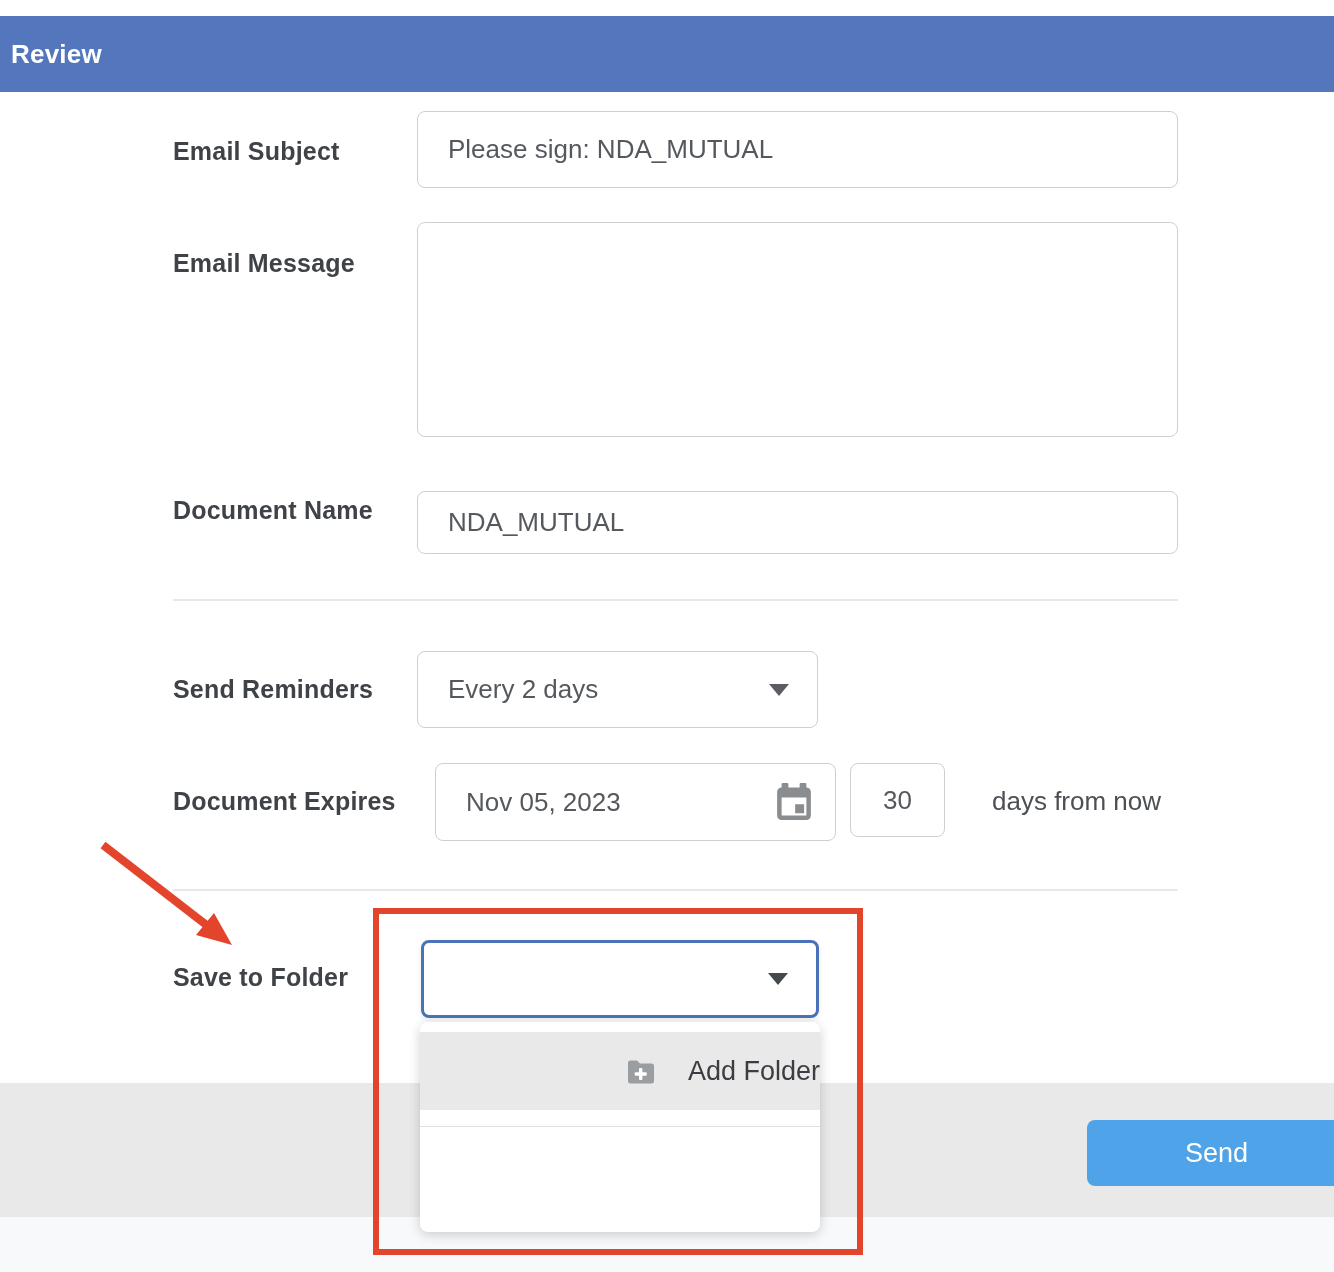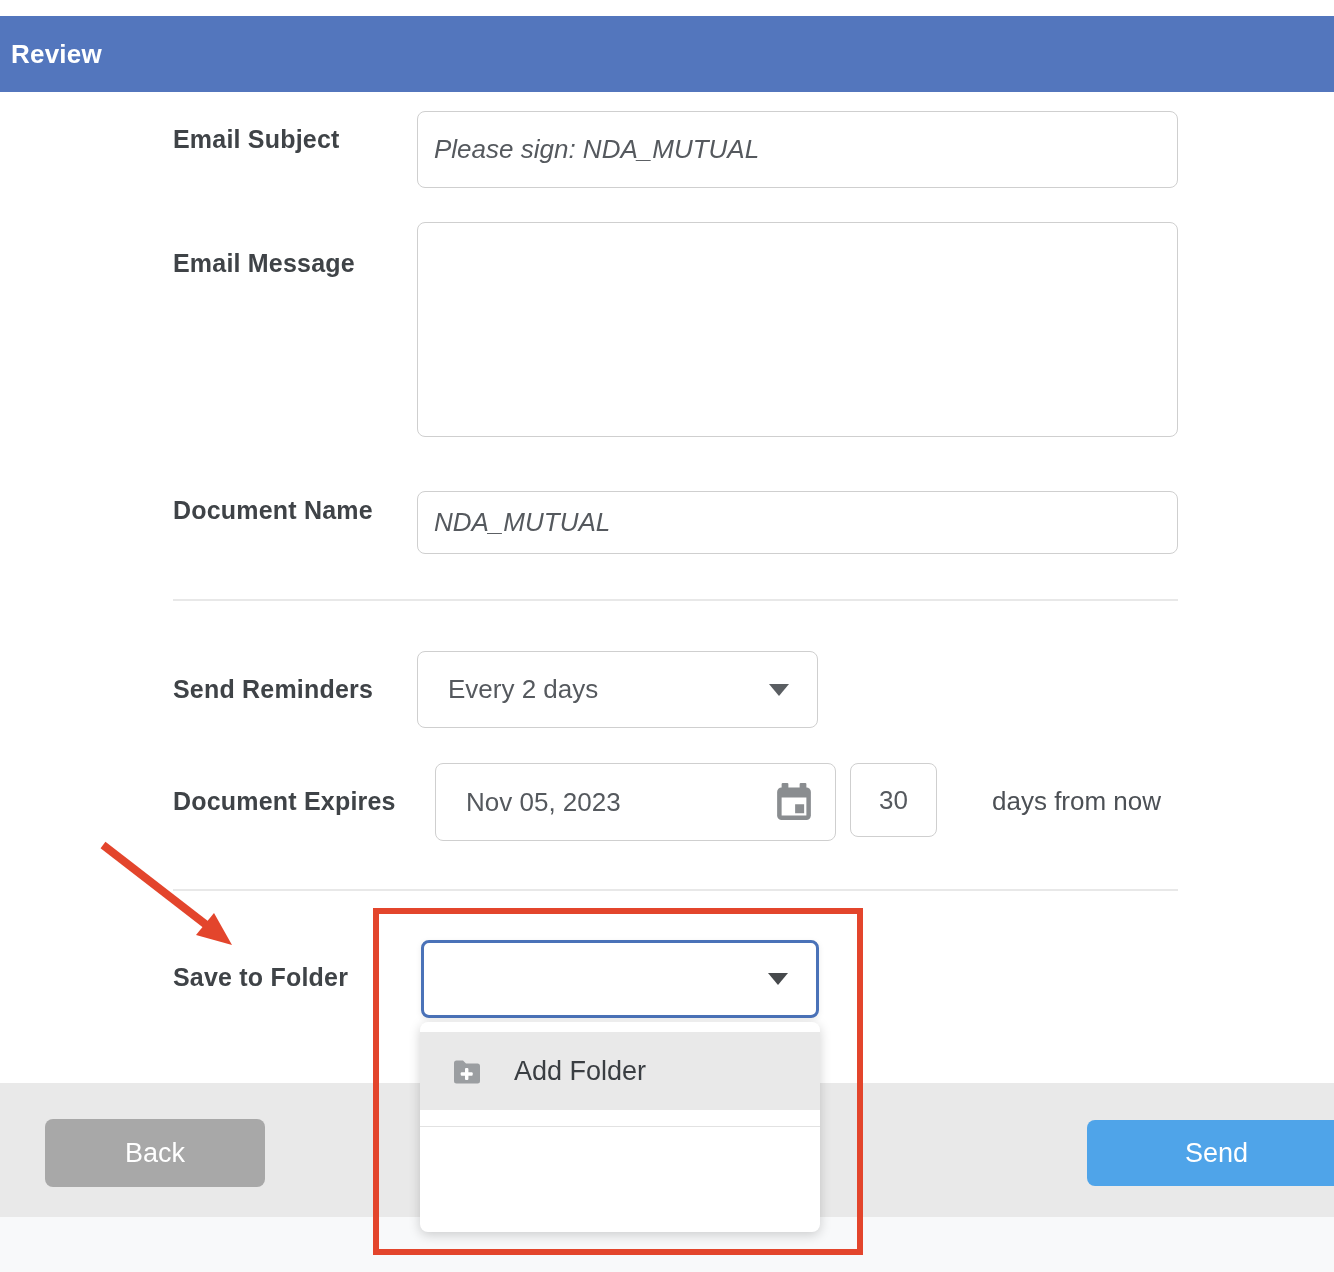--- a/index.html
+++ b/index.html
@@ -38,21 +38,21 @@
   .text-input, .text-area, .fake-select, .small-input {
     position: absolute;
     background: #ffffff;
     border: 1.5px solid #cfcfcf;
     border-radius: 8px;
     font-family: "Liberation Sans", "DejaVu Sans", sans-serif;
     color: #55595e;
     font-size: 26px;
     outline: none;
   }
-  .text-input { padding-left: 16px; font-style: italic; }
+  .text-input { padding-left: 30px; }
   .text-area { resize: none; padding: 14px 18px; }
   .fake-select {
     display: flex; align-items: center;
     padding-left: 30px; padding-right: 28px;
     cursor: pointer;
   }
   .fake-select .caret { margin-left: auto; }
   .caret {
     width: 0; height: 0;
     border-left: 10px solid transparent;
@@ -89,20 +89,21 @@
   .dd-item {
     display: flex; align-items: center;
     cursor: pointer;
   }
   .dd-item-add {
     height: 78px;
     background: #e9e9e9;
     padding-left: 32px;
     color: #3a3e42;
     font-size: 27px;
+    justify-content: flex-end;
   }
   .dd-item-add .item-text { margin-left: 32px; }
   .dd-gap { height: 33px; position: relative; background: #ffffff; }
   .dd-gap .gap-line {
     position: absolute; left: 0; right: 0; top: 16px; height: 1px;
     background: #e2e2e2;
   }
   .dd-item-nofolder {
     height: 75px;
     background: #d9e5f0;
@@ -151,21 +152,21 @@
 </style>
 </head>
 <body>
 
 <div id="screen">
 
   <div class="header">
     <span class="header-title">Review</span>
   </div>
 
-  <span class="field-label" style="top:125px;">Email Subject</span>
+  <span class="field-label" style="top:137px;">Email Subject</span>
   <input class="text-input" style="left: 417px; top: 111px; width: 761px; height: 77px;" type="text" value="Please sign: NDA_MUTUAL">
 
   <span class="field-label" style="top:249px;">Email Message</span>
   <textarea class="text-area" style="left: 417px; top: 222px; width: 761px; height: 215px;"></textarea>
 
   <span class="field-label" style="top:496px;">Document Name</span>
   <input class="text-input" style="left: 417px; top: 491px; width: 761px; height: 63px;" type="text" value="NDA_MUTUAL">
 
   <div class="divider" style="top:599px;"></div>
 
@@ -181,34 +182,33 @@
     <span style="margin-left:auto;">
       <svg class="icon-svg" width="36" height="40" viewBox="0 0 32 34">
         <rect x="5" y="0" width="6" height="9" rx="1" fill="#8a8d90"></rect>
         <rect x="21" y="0" width="6" height="9" rx="1" fill="#8a8d90"></rect>
         <rect x="1" y="4" width="30" height="29" rx="4" fill="#8a8d90"></rect>
         <rect x="5" y="13" width="22" height="16" fill="#ffffff"></rect>
         <rect x="17" y="19" width="8" height="8" fill="#8a8d90"></rect>
       </svg>
     </span>
   </div>
-  <input class="small-input" style="left: 850px; top: 763px; width: 87px; height: 74px;" type="text" value="30">
+  <input class="small-input" style="left: 850px; top: 763px; width: 95px; height: 74px;" type="text" value="30">
   <span class="suffix-text" style="left:992px; top:786px;">days from now</span>
 
   <div class="divider" style="top:889px;"></div>
 
   <span class="field-label" style="top:963px;">Save to Folder</span>
   <div class="fake-select select-focused" style="left:421px; top:940px; width:398px; height:78px;">
     <span></span>
     <span class="caret" style="border-top-color:#46494c;"></span>
   </div>
 
   <div class="footer-bar"></div>
   <div class="footer-bottom-strip"></div>
-  <button class="btn btn-back">Back</button>
   <button class="btn btn-send">Send</button>
 
   <div class="dropdown-panel">
     <div class="dd-item dd-item-add">
       <span>
         <svg class="icon-svg" width="30" height="25" viewBox="0 0 30 25">
           <path d="M2 4 a2.5 2.5 0 0 1 2.5 -2.5 h6.5 l3 3 h11.5 a2.5 2.5 0 0 1 2.5 2.5 v15 a2.5 2.5 0 0 1 -2.5 2.5 h-21 a2.5 2.5 0 0 1 -2.5 -2.5 z" fill="#9b9ea1"></path>
           <rect x="13" y="9" width="3.4" height="12" rx="1" fill="#ffffff"></rect>
           <rect x="8.7" y="13.3" width="12" height="3.4" rx="1" fill="#ffffff"></rect>
         </svg>

